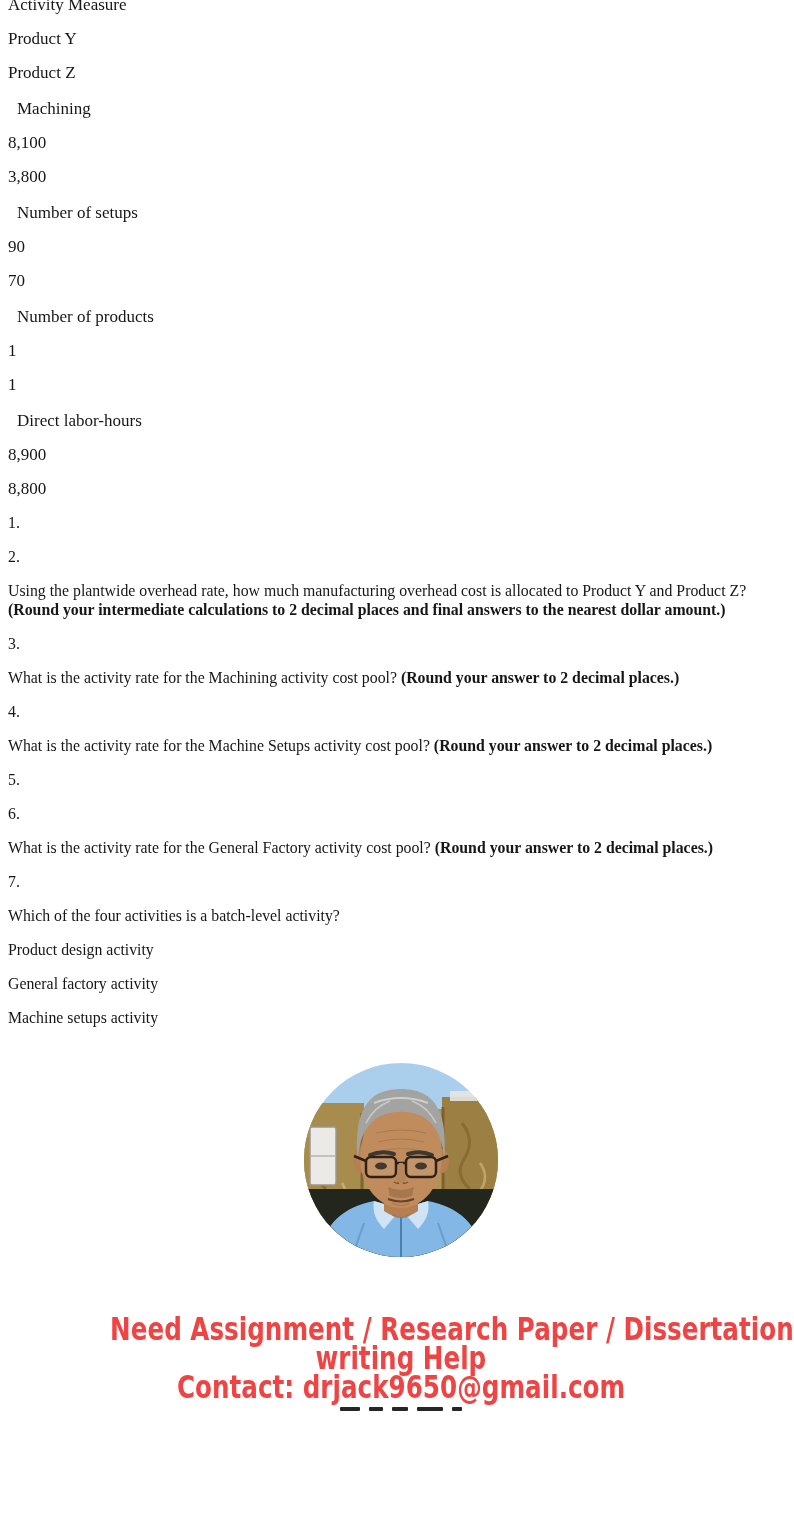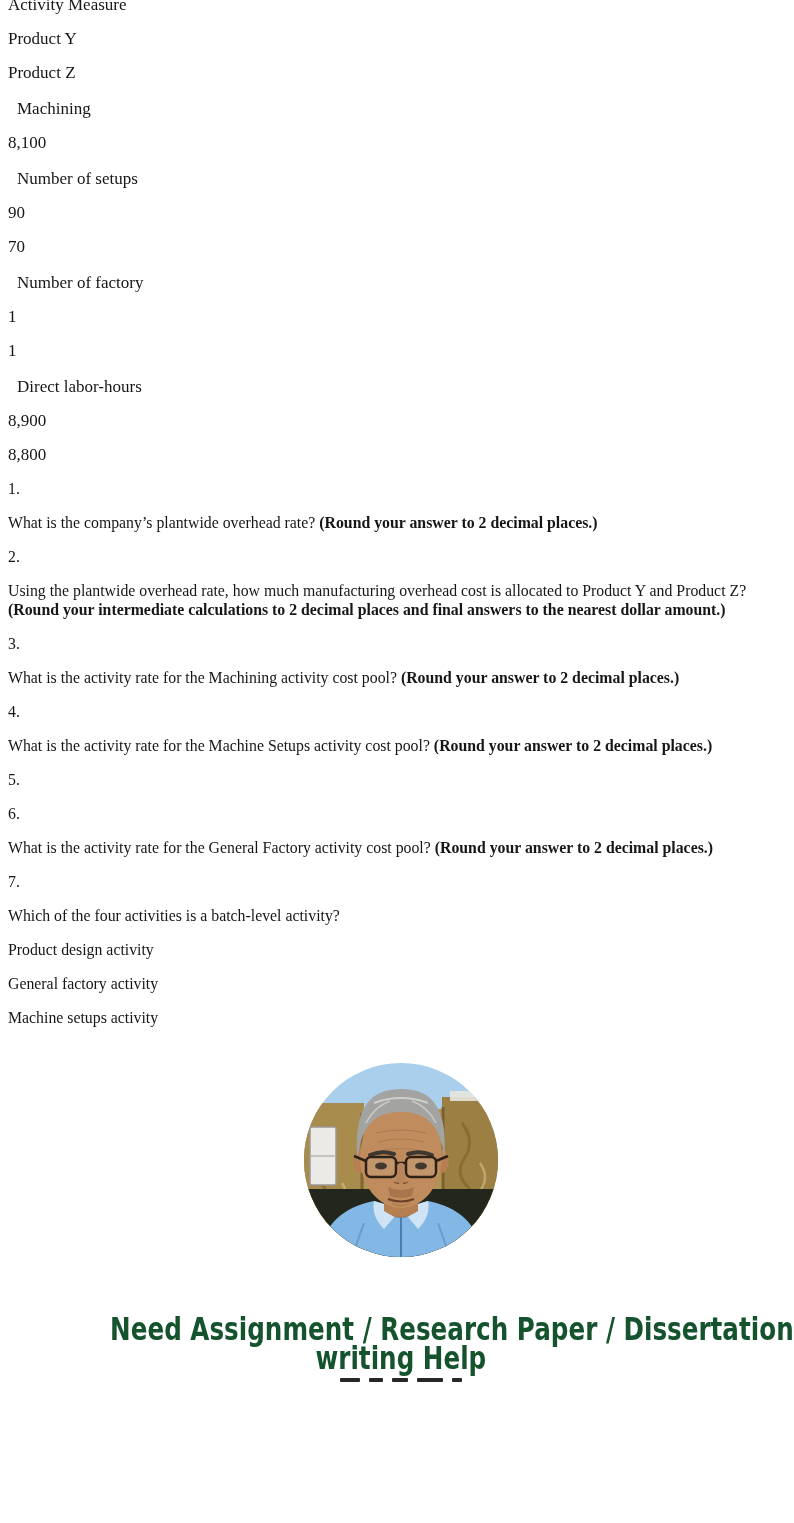--- a/index.html
+++ b/index.html
@@ -12,21 +12,21 @@
   .facts p:first-child { margin-top:-5px; }
   .indent { padding-left:9px;margin-top:17px; }
   .squeeze {
     display:inline-block; white-space:nowrap;
     transform:scaleX(0.93); transform-origin:0 50%;
   }
   .q strong { font-weight:bold; }
   .avatar-wrap { margin-top:36px; text-align:center; }
   .avatar-wrap svg { display:inline-block; }
   .promo {
-    margin-top:54px; text-align:center; color:#14532d;
+    margin-top:54px; text-align:center; color:#ef4444;
     font-family:"DejaVu Sans", sans-serif; font-weight:bold;
   }
   .promo-line { font-size:32px; line-height:29px; }
   .cond {
     display:inline-block; white-space:nowrap;
     transform:scaleX(0.77); transform-origin:50% 50%;
   }
   .remnant { margin-top:5px; display:flex; justify-content:center; gap:9px; }
   .remnant span { display:block; height:4px; background:#262626; border-radius:1px; }
   .r1{width:20px;} .r2{width:14px;} .r3{width:16px;} .r4{width:26px;} .r5{width:10px; background:#3a3a3a;}
@@ -35,34 +35,34 @@
 <body>
 
 <div class="page">
 
   <section class="facts">
     <p>Activity Measure</p>
     <p>Product Y</p>
     <p>Product Z</p>
     <p class="indent">Machining</p>
     <p>8,100</p>
+    <p>3,800</p>
     <p class="indent">Number of setups</p>
     <p>90</p>
     <p>70</p>
-    <p class="indent">Number of factory</p>
+    <p class="indent">Number of products</p>
     <p>1</p>
     <p>1</p>
     <p class="indent">Direct labor-hours</p>
     <p>8,900</p>
     <p>8,800</p>
   </section>
 
   <section class="questions">
     <p class="q"><span class="squeeze">1.</span></p>
-    <p class="q"><span class="squeeze"><span>What is the company’s plantwide overhead rate? </span><strong>(Round your answer to 2 decimal places.)</strong></span></p>
 
     <p class="q"><span class="squeeze">2.</span></p>
     <p class="q"><span class="squeeze">Using the plantwide overhead rate, how much manufacturing overhead cost is allocated to Product Y and Product Z? </span><br><strong class="squeeze">(Round your intermediate calculations to 2 decimal places and final answers to the nearest dollar amount.)</strong></p>
 
     <p class="q"><span class="squeeze">3.</span></p>
     <p class="q"><span class="squeeze"><span>What is the activity rate for the Machining activity cost pool? </span><strong>(Round your answer to 2 decimal places.)</strong></span></p>
 
     <p class="q"><span class="squeeze">4.</span></p>
     <p class="q"><span class="squeeze"><span>What is the activity rate for the Machine Setups activity cost pool? </span><strong>(Round your answer to 2 decimal places.)</strong></span></p>
 
@@ -138,20 +138,21 @@
         <path d="M84,136 Q97,141 110,136" fill="none" stroke="#6a4027" stroke-width="2"></path>
         <path d="M88,140 Q97,145 106,140" fill="none" stroke="#b07a52" stroke-width="2" opacity="0.8"></path>
         <path d="M88,152 Q97,157 106,152" fill="none" stroke="#9c6c44" stroke-width="1.5" opacity="0.6"></path>
       </g>
     </svg>
   </div>
 
   <footer class="promo">
     <div class="promo-line"><span class="cond">Need Assignment / Research Paper / Dissertation</span></div>
     <div class="promo-line"><span class="cond">writing Help</span></div>
+    <div class="promo-line"><span class="cond">Contact: drjack9650@gmail.com</span></div>
     <div class="remnant">
       <span class="r1"></span>
         <span class="r2"></span>
         <span class="r3"></span>
         <span class="r4"></span>
         <span class="r5"></span>
     </div>
   </footer>
 
 </div>

